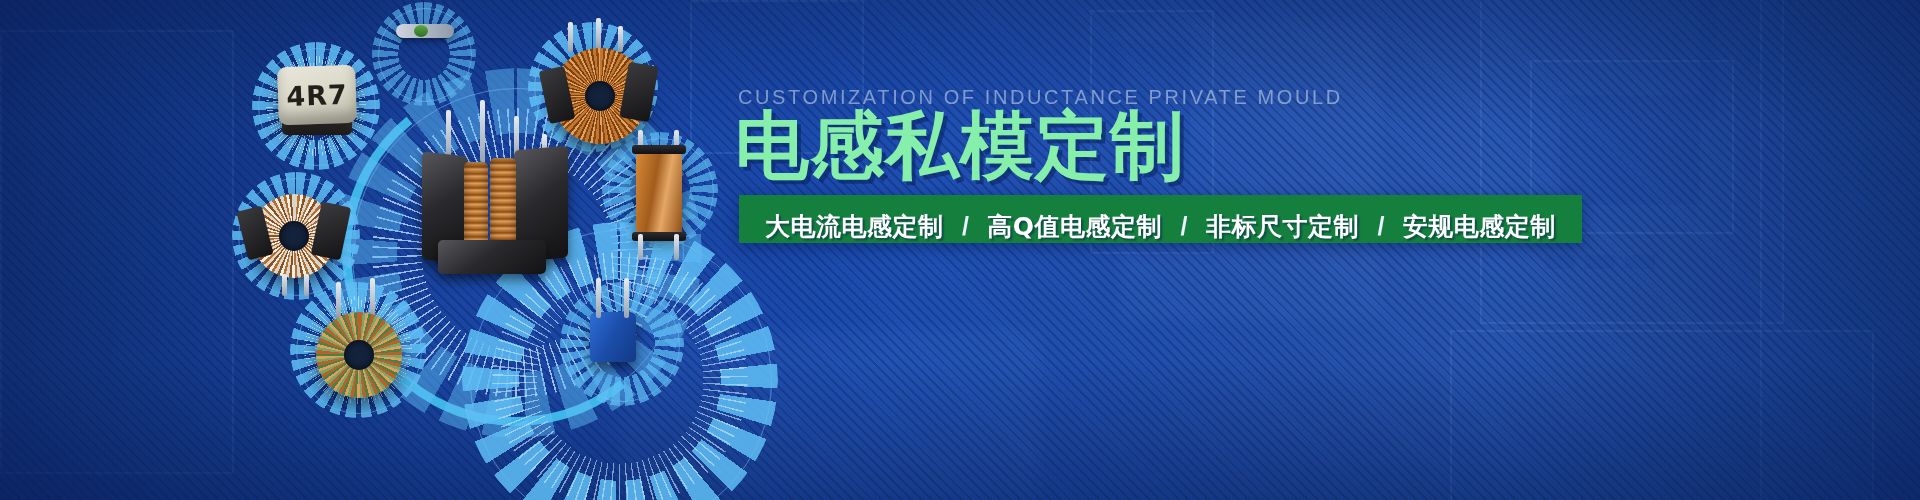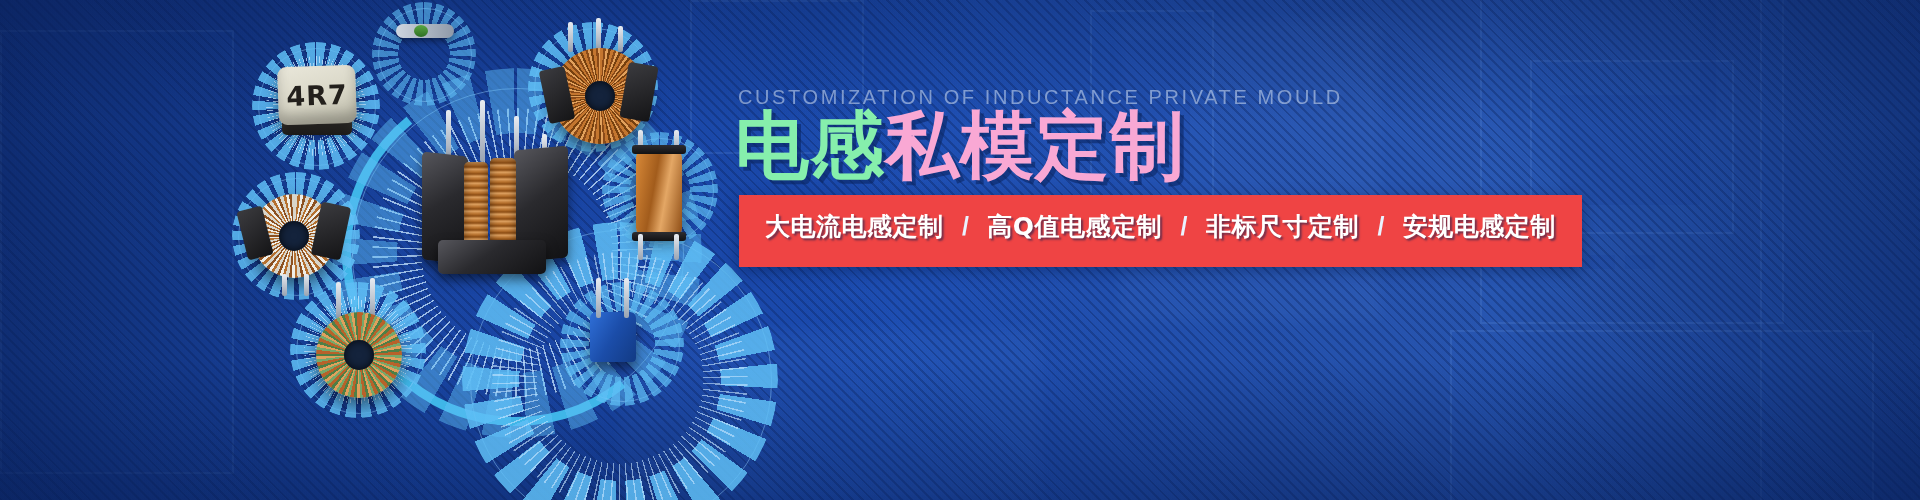--- a/index.html
+++ b/index.html
@@ -142,26 +142,26 @@
     white-space:nowrap;font-family:"Liberation Sans",sans-serif;
   }
 
   .headline{
     position:absolute;left:0px;top:108px;
     font-size:74px;font-weight:700;line-height:1;white-space:nowrap;
     font-family:"DejaVu Sans","Liberation Sans",sans-serif;
     letter-spacing:1px;
   }
   .hl-white{color:#86efac;text-shadow:4px 4px 0 rgba(10,35,92,.55);}
-  .hl-gold{color:#f9a8d4;text-shadow:4px 4px 0 rgba(10,35,92,.55);}
+  .hl-gold{color:#86efac;text-shadow:4px 4px 0 rgba(10,35,92,.55);}
 
   .feature-bar{
     position:absolute;left:4px;top:195px;
-    background:#ef4444;
-    padding:15px 26px 24px 26px;
+    background:#15803d;
+    padding:15px 26px 0 26px;
     box-shadow:0 4px 14px rgba(5,25,70,.45);
     white-space:nowrap;
   }
   .feature-bar .ft{
     font-size:25px;font-weight:700;color:#ffffff;letter-spacing:.5px;
     text-shadow:2px 2px 2px rgba(8,30,80,.55);
     font-family:"DejaVu Sans","Liberation Sans",sans-serif;
   }
   .feature-bar .sep{
     font-size:25px;font-weight:700;color:#eaf3ff;

